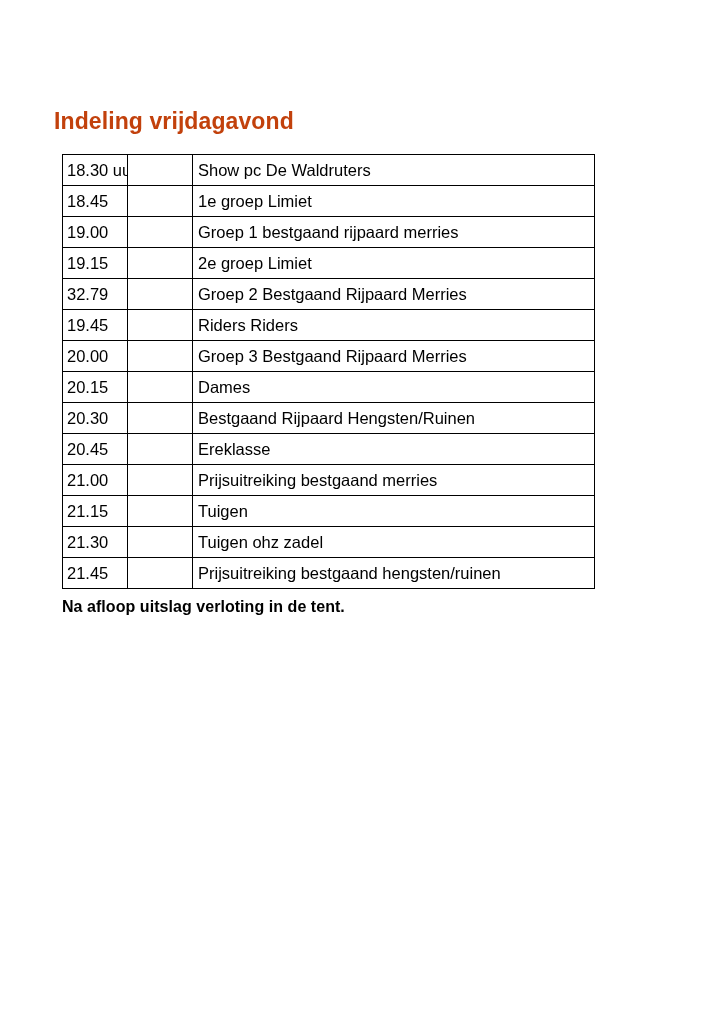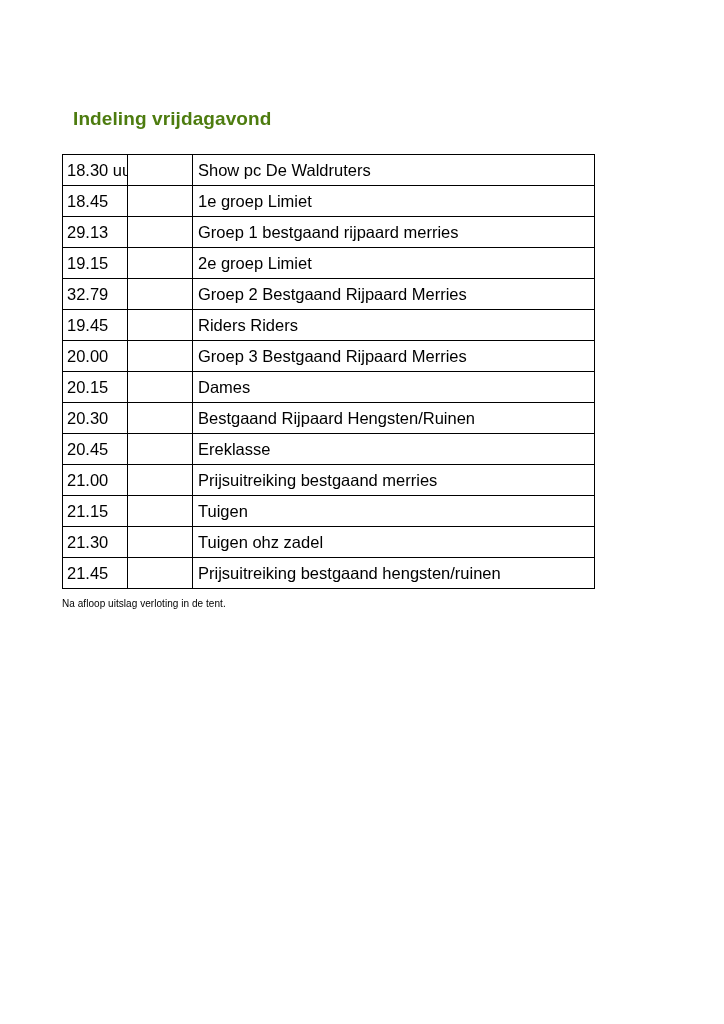--- a/index.html
+++ b/index.html
@@ -15,26 +15,26 @@
     overflow: hidden;
   }
   .page {
     position: relative;
     width: 724px;
     height: 1024px;
     box-sizing: border-box;
   }
   .doc-title {
     position: absolute;
-    left: 73px;
+    left: 54px;
     top: 108px;
-    font-size: 19px;
+    font-size: 23px;
     font-weight: bold;
     letter-spacing: 0.1px;
-    color: #4d7c0f;
+    color: #c2410c;
   }
   .schedule-table {
     position: absolute;
     left: 62px;
     top: 154px;
     width: 516px;
     border-collapse: collapse;
     table-layout: fixed;
   }
   .schedule-table td {
@@ -54,22 +54,22 @@
     width: 60px;
   }
   .col-desc {
     width: 396px;
     padding-left: 5px !important;
   }
   .footnote {
     position: absolute;
     left: 62px;
     top: 598px;
-    font-size: 10px;
-    font-weight: normal;
+    font-size: 16px;
+    font-weight: bold;
     letter-spacing: 0.05px;
   }
 </style>
 </head>
 <body>
 
 <div class="page">
 
   <div class="doc-title">Indeling vrijdagavond</div>
 
@@ -79,21 +79,21 @@
         <td class="col-time">18.30 uur</td>
         <td class="col-spacer"></td>
         <td class="col-desc">Show pc De Waldruters</td>
       </tr>
       <tr>
         <td class="col-time">18.45</td>
         <td class="col-spacer"></td>
         <td class="col-desc">1e groep Limiet</td>
       </tr>
       <tr>
-        <td class="col-time">29.13</td>
+        <td class="col-time">19.00</td>
         <td class="col-spacer"></td>
         <td class="col-desc"> Groep 1 bestgaand rijpaard merries</td>
       </tr>
       <tr>
         <td class="col-time">19.15</td>
         <td class="col-spacer"></td>
         <td class="col-desc">2e groep Limiet</td>
       </tr>
       <tr>
         <td class="col-time">32.79</td>

